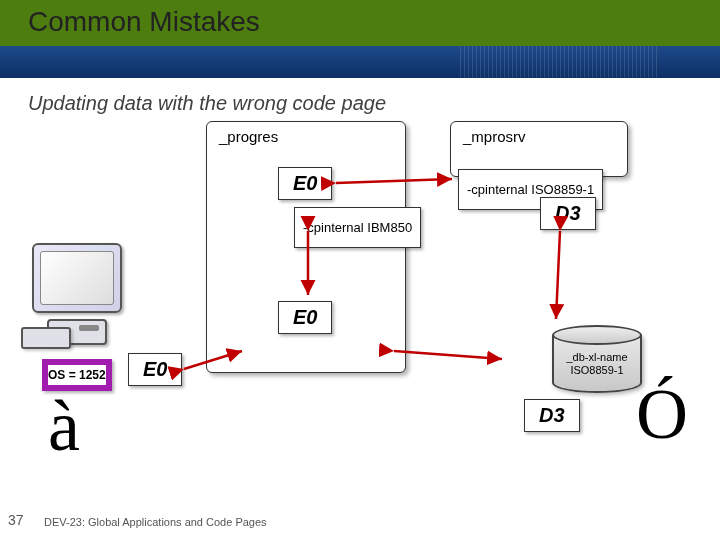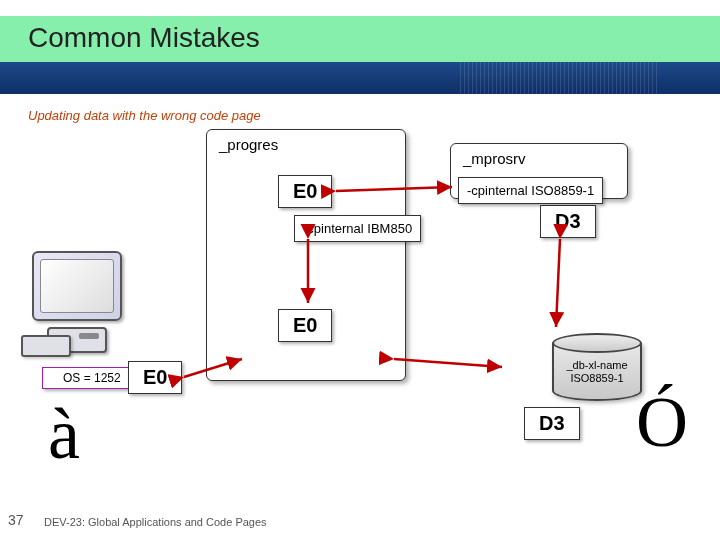--- a/index.html
+++ b/index.html
@@ -1,40 +1,40 @@
 <!DOCTYPE html>
 <html><head>
 <meta charset="utf-8">
 <style>
   * { margin: 0; padding: 0; box-sizing: border-box; }
   body { width: 720px; height: 540px; font-family: Arial, sans-serif; background: #fff; position: relative; overflow: hidden; }
-  .title-wrap { background:#86efac; position:relative; height:48px;margin-top:16px; }
+  .title-wrap { background:#4d7c0f; position:relative; height:48px; }
   .title-text { position:absolute; top:6px; left:28px; font-size:28px; color:#222; }
   .blue-band { background: linear-gradient(#1e4a8a, #0d2f66); height:32px; margin-top:-2px; position:relative; }
   .blue-band::after { content:''; position:absolute; right:60px; top:0; bottom:0; width:200px;
     background: repeating-linear-gradient(90deg, rgba(255,255,255,.25) 0 1px, transparent 1px 4px); opacity:.5; }
   
-  .subtitle { font-size:13px; font-style:italic; color:#c2410c; margin:14px 12px 0 28px; }
+  .subtitle { font-size:20px; font-style:italic; color:#404040; margin:14px 12px 0 28px; }
   
   .canvas { position:relative; width:720px; height:400px; }
   
   .box { position:absolute; border:1.5px solid #333; border-radius:6px; background:#fff; box-shadow:3px 3px 4px rgba(0,0,0,.3); }
   .box-title { font-size:15px; padding:6px 12px 2px; }
   
-  .small-box { position:absolute; border:1.5px solid #333; background:#fff; box-shadow:2px 2px 3px rgba(0,0,0,.3); font-size:13px; padding:5px 8px; white-space:nowrap; text-align:center; }
-  .code-box { position:absolute; border:1.5px solid #333; background:#fff; box-shadow:2px 2px 3px rgba(0,0,0,.3); font-weight:bold; font-size:20px; padding:4px 14px; text-align:right; }
+  .small-box { position:absolute; border:1.5px solid #333; background:#fff; box-shadow:2px 2px 3px rgba(0,0,0,.3); font-size:13px; padding:12px 8px; white-space:nowrap; text-align:center; }
+  .code-box { position:absolute; border:1.5px solid #333; background:#fff; box-shadow:2px 2px 3px rgba(0,0,0,.3); font-weight:bold; font-size:20px; padding:4px 14px; text-align:right;font-style:italic; }
   
   .monitor { position:absolute; left:32px; top:128px; }
   .screen { width:90px; height:70px; border:2px solid #555; border-radius:6px; background:linear-gradient(135deg,#e8e8f8,#d0d0e8); box-shadow:2px 2px 3px rgba(0,0,0,.3); position:relative; }
   .screen::after { content:''; position:absolute; inset:6px; border:1px solid #888; border-radius:3px; background:linear-gradient(135deg,#fff,#ddd); }
   .base { width:60px; height:26px; margin:6px auto 0; border:2px solid #555; border-radius:4px; background:#e0e0e8; box-shadow:2px 2px 3px rgba(0,0,0,.3); position:relative;}
   .base::before { content:''; position:absolute; right:6px; top:4px; width:20px; height:6px; background:#888; border-radius:2px; }
   .base::after { content:''; position:absolute; left:-28px; bottom:-6px; width:46px; height:18px; border:2px solid #555; border-radius:3px; background:#e0e0e8; box-shadow:2px 2px 3px rgba(0,0,0,.2);}
   
-  .os-box { position:absolute; left:42px; top:244px; border:1px solid #a21caf; background:#fff; font-size:12px; padding:3px 20px; box-shadow:2px 2px 3px rgba(0,0,0,.3);}
+  .os-box { position:absolute; left:42px; top:244px; border:6px solid #a21caf; background:#fff; font-size:12px; padding:3px 0; box-shadow:2px 2px 3px rgba(0,0,0,.3);font-weight:bold;}
   
   .big-char { position:absolute; font-size:72px; font-family: 'Times New Roman', serif; }
   
   .db { position:absolute; width:90px; height:68px;padding-left:44px; }
   .db-top { width:90px; height:20px; border:2px solid #444; border-radius:50%; background:linear-gradient(#eee,#ccc); position:absolute; top:0; z-index:2;}
   .db-body { width:90px; height:58px; border:2px solid #444; border-top:none; border-radius:0 0 45px 45px / 0 0 10px 10px; background:linear-gradient(#e8e8e8,#c8c8c8); position:absolute; top:10px; box-shadow:2px 2px 4px rgba(0,0,0,.3);}
   .db-label { position:absolute; width:100%; text-align:center; font-size:11px; top:26px; z-index:3; line-height:1.2;}
   
   svg.arrows { position:absolute; top:0; left:0; width:720px; height:400px; pointer-events:none; }
   
@@ -55,21 +55,21 @@
 <div class="blue-band"></div>
 
 <div class="subtitle">Updating data with the wrong code page</div>
 
 <div class="canvas">
 
   <div class="box" style="left:206px; top:6px; width:200px; height:252px;">
     <div class="box-title">_progres</div>
   </div>
 
-  <div class="box" style="left:450px; top:20px; width:178px; height:56px;">
+  <div class="box" style="left:450px; top:6px; width:178px; height:56px;">
     <div class="box-title">_mprosrv</div>
   </div>
 
   <div class="code-box" style="left:278px; top:52px;">E0</div>
   <div class="small-box" style="left:246px; top:92px;margin-left:48px;">-cpinternal IBM850</div>
 
   <div class="small-box" style="left:458px; top:54px;">-cpinternal ISO8859-1</div>
   <div class="code-box" style="left:540px; top:82px;">D3</div>
 
   <div class="code-box" style="left:278px; top:186px;">E0</div>

